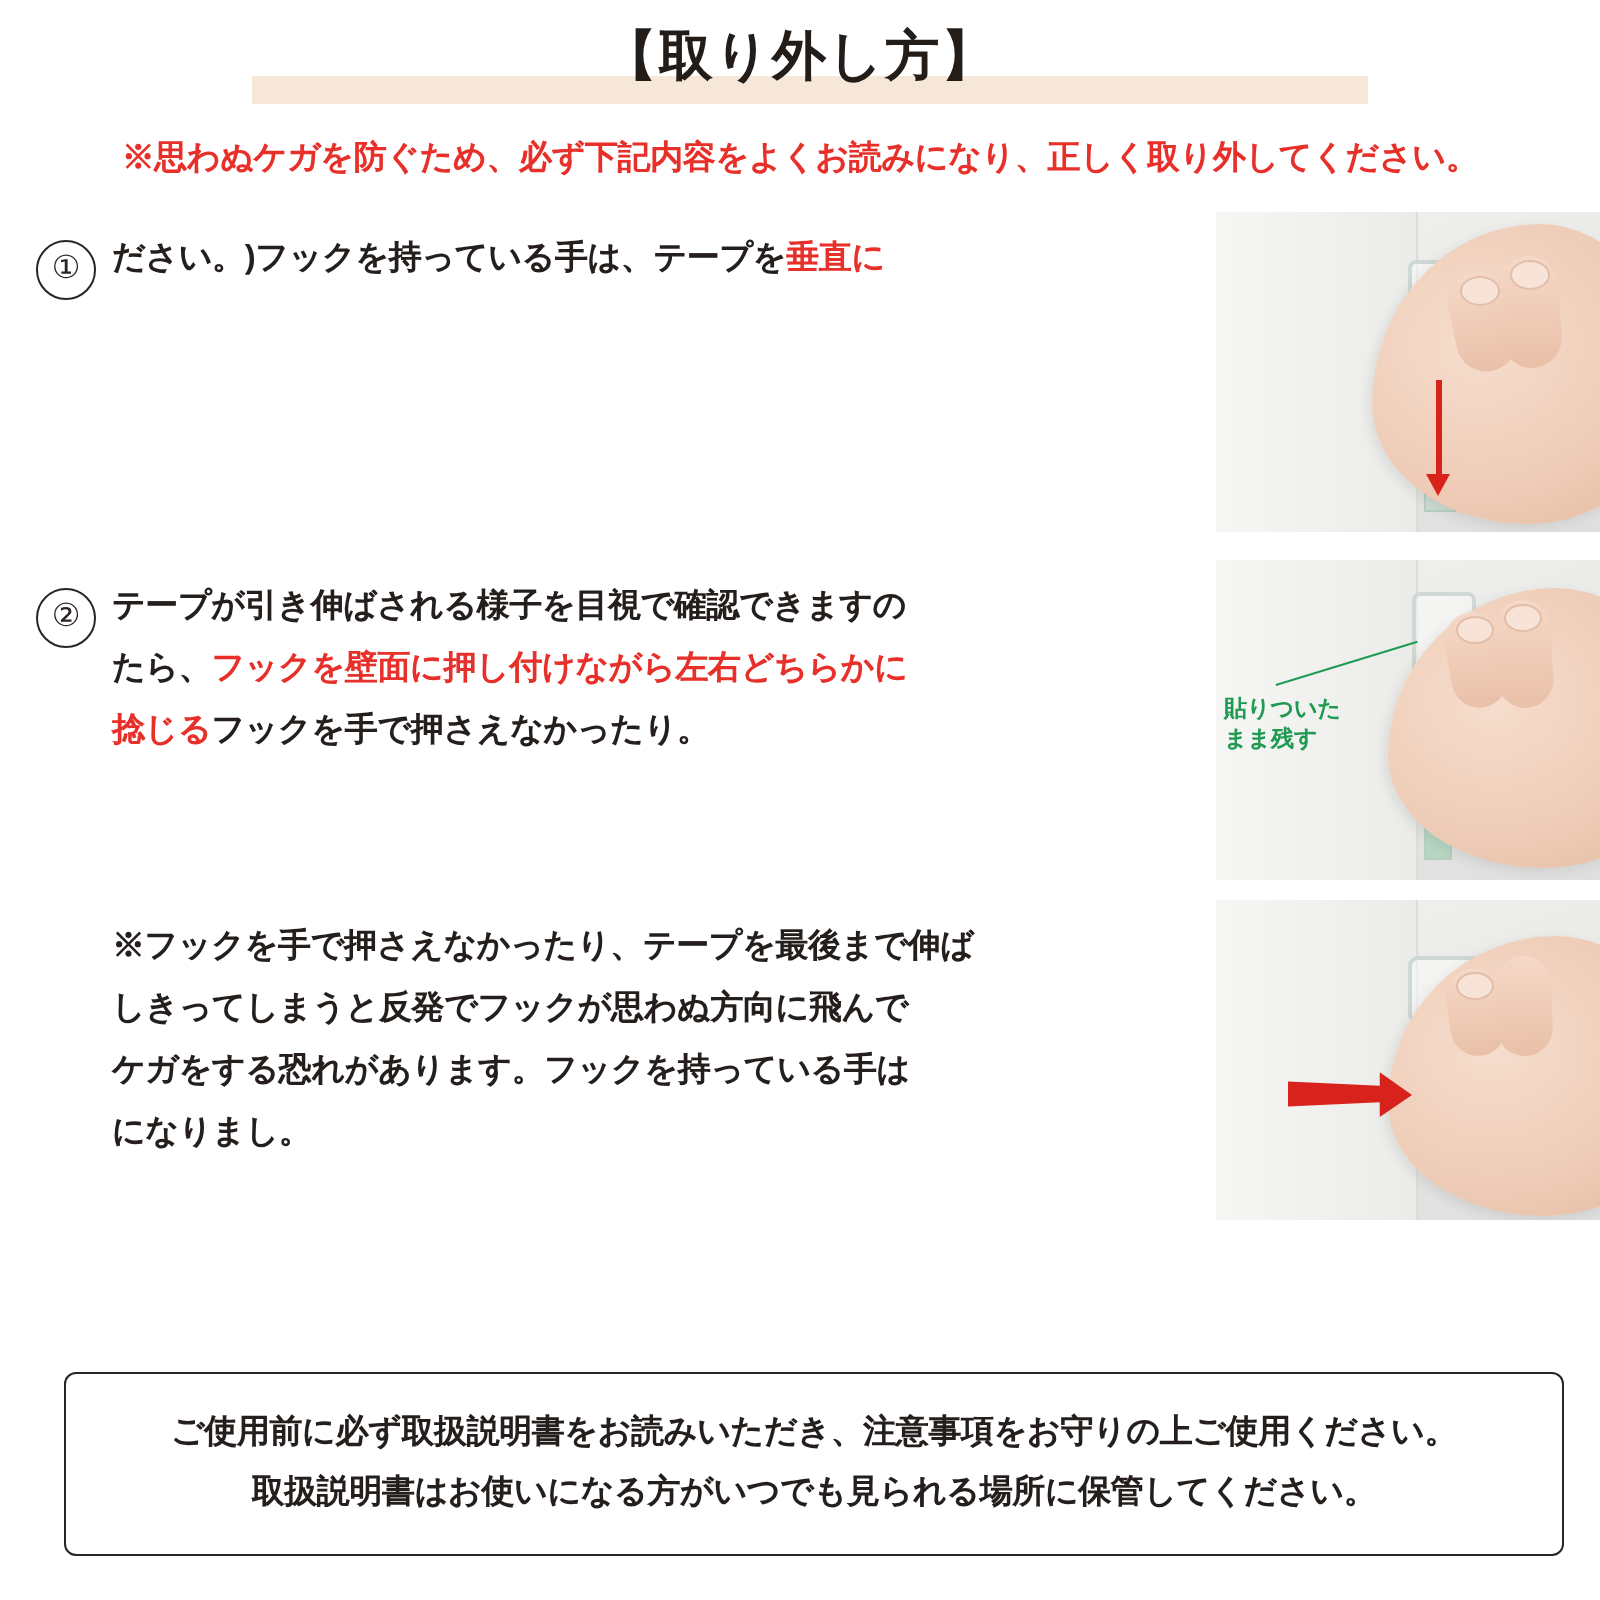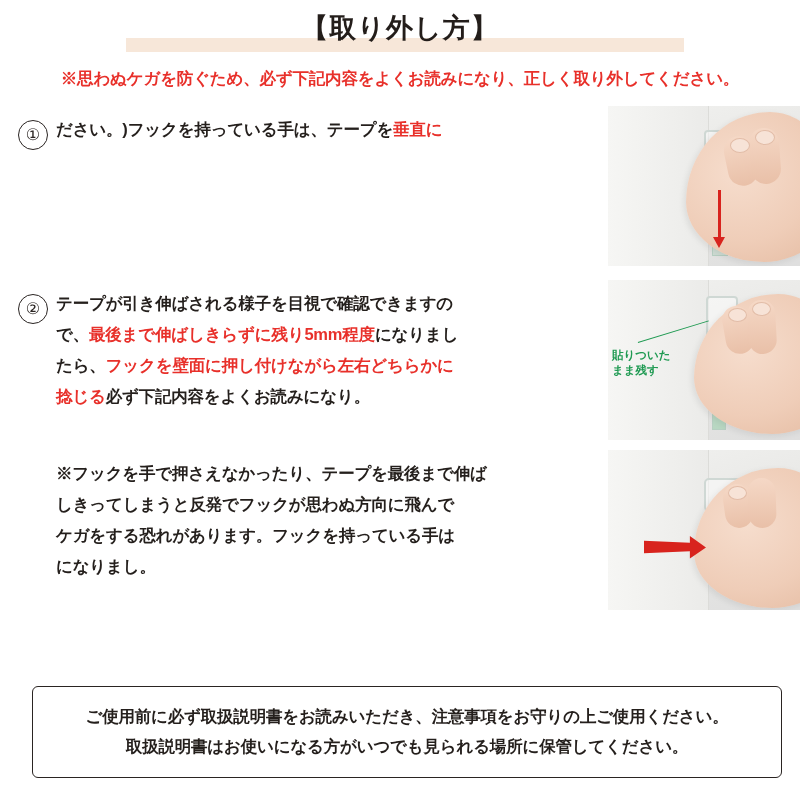--- a/index.html
+++ b/index.html
@@ -252,48 +252,45 @@
       </div>
     </div>
 
     <div class="step">
       <div class="num">②</div>
       <div class="txtcol">
         <div class="ln">
           <span>テープが引き伸ばされる様子を目視で確認できますの</span>
         </div>
         <div class="ln">
-          <span>で、</span><span class="red">最後まで伸ばしきらずに残り5mm程度</span><span>になりまし</span>
+          <span>たら、</span><span class="red">フックを壁面に押し付けながら左右どちらかに</span>
         </div>
         <div class="ln">
-          <span>たら、</span><span class="red">フックを壁面に押し付けながら左右どちらかに</span>
-        </div>
-        <div class="ln">
-          <span class="red">捻じる</span><span>必ず下記内容をよくお読みになり。</span>
+          <span class="red">捻じる</span><span>フックを手で押さえなかったり。</span>
         </div>
       </div>
       <div class="imgcol">
         <div class="photo">
           <div class="wall"></div>
           <div class="edge"></div>
           <div class="hook" style="left:98px; top:16px; width:28px; height:44px; border-radius:4px;"></div>
           <div class="tape" style="left:104px; top:56px; width:12px; height:92px; background:rgba(150,205,170,.55);"></div>
           <div class="hand h2"></div>
           <div class="finger" style="left:116px; top:26px; width:28px; height:48px; transform:rotate(-10deg);"></div>
           <div class="finger" style="left:140px; top:20px; width:28px; height:54px; transform:rotate(-3deg);"></div>
           <div class="nail" style="left:120px; top:28px; width:17px; height:12px;"></div>
           <div class="nail" style="left:144px; top:22px; width:17px; height:12px;"></div>
           <div class="callout-line" style="left:30px; top:62px; width:74px; transform:rotate(-17deg);"></div>
           <div class="callout" style="left:4px; top:68px;">貼りついた
 まま残す</div>
         </div>
       </div>
     </div>
 
-    <div class="step" style="margin-top:-4px;">
+    <div class="step" style="margin-top:-4px;font-family:Liberation Mono, monospace;">
       <div class="num" style="border:none;"></div>
       <div class="txtcol">
         <div class="ln">※フックを手で押さえなかったり、テープを最後まで伸ば</div>
         <div class="ln">しきってしまうと反発でフックが思わぬ方向に飛んで</div>
         <div class="ln">ケガをする恐れがあります。フックを持っている手は</div>
         <div class="ln">になりまし。</div>
       </div>
       <div class="imgcol">
         <div class="photo">
           <div class="wall"></div>

